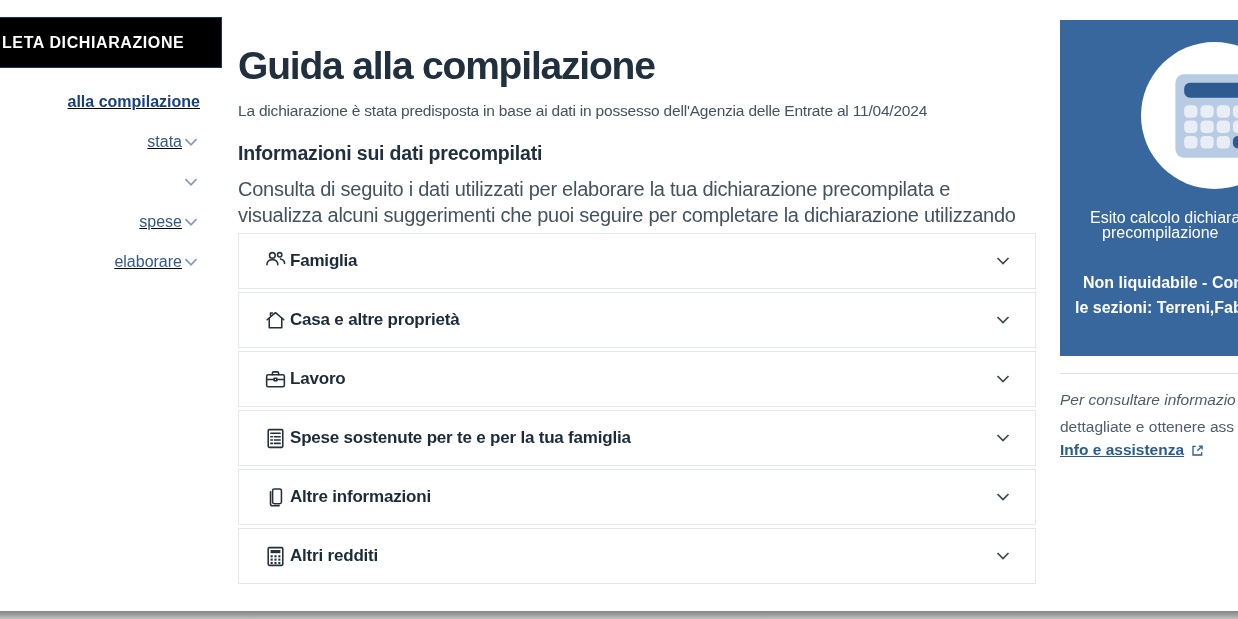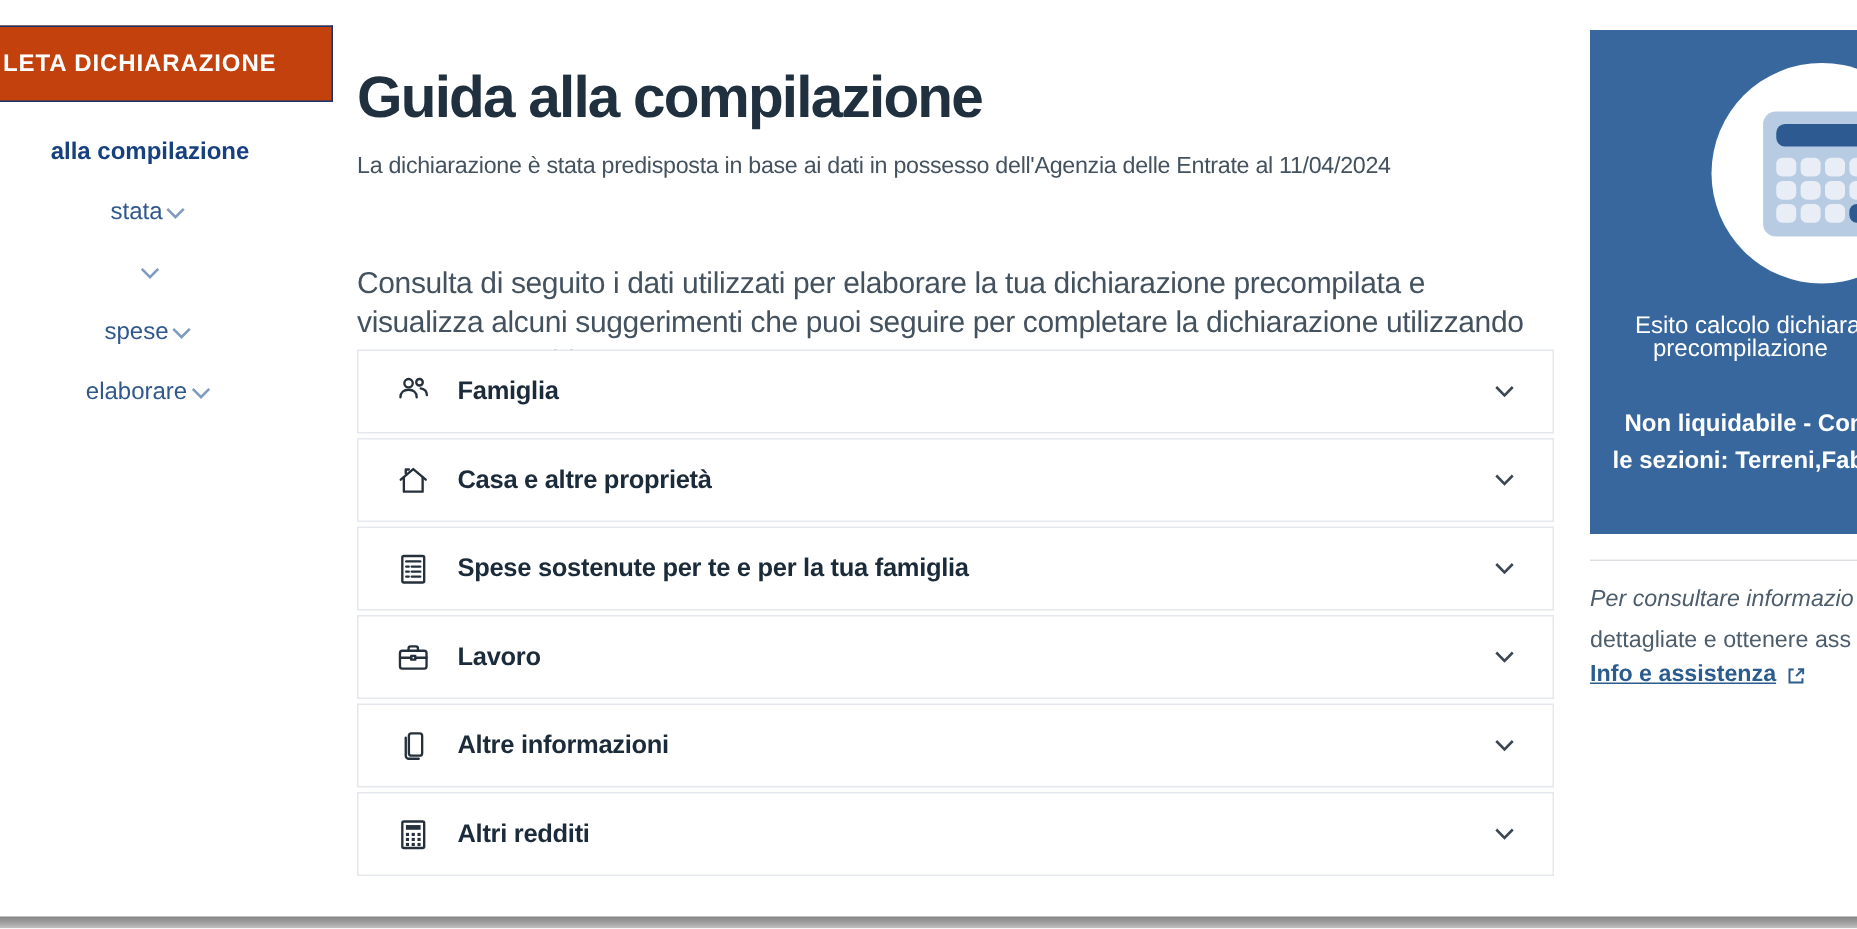--- a/index.html
+++ b/index.html
@@ -1,42 +1,42 @@
 <!DOCTYPE html>
 <html lang="it"><head>
 <meta charset="utf-8">
 <style>
   html,body{margin:0;padding:0;background:#ffffff;}
   body{font-family:"Liberation Sans", sans-serif;}
   .page{position:relative;width:1238px;height:619px;overflow:hidden;background:#fff;}
 
   
   .sidebar-header{position:absolute;left:0;top:17px;width:222px;height:51px;box-sizing:border-box;
-    background:#c2410c;border:1px solid #16346f;border-left:none;display:flex;align-items:center;}
+    background:#000000;border:1px solid #16346f;border-left:none;display:flex;align-items:center;}
   .sidebar-header span{color:#fff;font-size:16px;font-weight:bold;letter-spacing:.6px;padding-left:2px;white-space:nowrap;}
   .side-nav{position:absolute;left:0;top:82px;width:222px;}
-  .side-item{height:40px;display:flex;align-items:center;justify-content:center;
-    padding:0 22px 0 0;cursor:pointer;}
+  .side-item{height:40px;display:flex;align-items:center;justify-content:flex-end;
+    padding:0 22px 0 0;cursor:pointer;text-decoration:underline;}
   .side-item .lbl{font-size:16px;color:#30588c;white-space:nowrap;}
   .side-item.active .lbl{color:#17407f;font-weight:bold;}
   .side-chev{flex:0 0 auto;}
 
   
   .h1{position:absolute;left:238px;top:18px;font-size:39px;line-height:44px;font-weight:bold;
     color:#20303f;letter-spacing:-1.2px;white-space:nowrap;}
   .intro{position:absolute;left:238px;top:86px;font-size:15.5px;color:#44525f;letter-spacing:-.2px;white-space:nowrap;}
   .h2{position:absolute;left:238px;top:126px;font-size:19.5px;font-weight:bold;color:#20303f;letter-spacing:-.2px;}
   .desc{position:absolute;left:238px;top:156px;width:800px;font-size:20px;line-height:26px;
     color:#44525f;letter-spacing:-.25px;}
 
   .accordion{position:absolute;left:238px;top:233px;width:798px;}
   .acc-row{box-sizing:border-box;height:56px;margin-bottom:3px;background:#fff;border:1px solid #e4e8ee;
     display:flex;align-items:center;padding:0 22px 0 23px;cursor:pointer;}
   .acc-icon{width:26px;height:26px;color:#25303c;flex:0 0 auto;display:flex;align-items:center;justify-content:center;}
-  .acc-lbl{margin-left:17px;font-size:17px;font-weight:600;color:#1c2b3a;letter-spacing:-.2px;}
+  .acc-lbl{margin-left:2px;font-size:17px;font-weight:600;color:#1c2b3a;letter-spacing:-.2px;}
   .acc-chev{margin-left:auto;flex:0 0 auto;}
 
   
   .esito-card{position:absolute;left:1060px;top:20px;width:330px;height:336px;background:#38679d;}
   .circle{position:absolute;left:81px;top:22px;width:147px;height:147px;border-radius:50%;background:#fff;
     display:flex;align-items:center;justify-content:center;}
   .card-line{position:absolute;color:#fff;font-size:16px;white-space:nowrap;}
   .card-line.l1{left:30px;top:189px;}
   .card-line.l2{left:42px;top:204px;}
   .card-line.b1{left:23px;top:254px;font-weight:bold;}
@@ -87,20 +87,21 @@
     <div class="side-item">
       <span class="lbl">elaborare</span>
       <svg class="side-chev" width="18" height="18" viewBox="0 0 18 18">
           <path d="M3.5 6.2 L9 11.8 L14.5 6.2" fill="none" stroke="#7f9bbf" stroke-width="1.7"></path>
         </svg>
     </div>
   </nav>
 
   <h1 class="h1">Guida alla compilazione</h1>
   <p class="intro">La dichiarazione è stata predisposta in base ai dati in possesso dell'Agenzia delle Entrate al 11/04/2024</p>
+  <h2 class="h2">Informazioni sui dati precompilati</h2>
   <p class="desc">Consulta di seguito i dati utilizzati per elaborare la tua dichiarazione precompilata e visualizza alcuni suggerimenti che puoi seguire per completare la dichiarazione utilizzando un percorso guidato.</p>
 
   <div class="accordion">
 
     <div class="acc-row">
       <span class="acc-icon">
         <svg width="25" height="25" viewBox="0 0 24 24" fill="none" stroke="currentColor" stroke-width="1.5" stroke-linecap="round" stroke-linejoin="round">
           <circle cx="9" cy="6.2" r="2.7"></circle>
           <path d="M3.8 15.2c0-3.1 2.3-4.8 5.2-4.8s5.2 1.7 5.2 4.8"></path>
           <circle cx="16" cy="5.6" r="2.1"></circle>
@@ -115,51 +116,51 @@
 
     <div class="acc-row">
       <span class="acc-icon">
         <svg width="25" height="25" viewBox="0 0 24 24" fill="none" stroke="currentColor" stroke-width="1.5" stroke-linecap="round" stroke-linejoin="round">
           <path d="M4 11.3 12 4.5l8 6.8"></path>
           <path d="M6 9.8V19h12V9.8"></path>
           <path d="M7.2 7.2V4.8h2"></path>
         </svg>
       </span>
       <span class="acc-lbl">Casa e altre proprietà</span>
+      <svg class="acc-chev" width="20" height="20" viewBox="0 0 20 20">
+          <path d="M4.5 7 L10 12.6 L15.5 7" fill="none" stroke="#3c4753" stroke-width="1.7"></path>
+        </svg>
+    </div>
+
+    <div class="acc-row">
+      <span class="acc-icon">
+        <svg width="25" height="25" viewBox="0 0 24 24" fill="none" stroke="currentColor" stroke-width="1.5" stroke-linecap="round" stroke-linejoin="round">
+          <rect x="3.5" y="7.5" width="17" height="11.5" rx="1.5"></rect>
+          <path d="M9 7.5V6a1.3 1.3 0 0 1 1.3-1.3h3.4A1.3 1.3 0 0 1 15 6v1.5"></path>
+          <path d="M3.5 12h7.2m2.6 0h7.2"></path>
+          <path d="M10.7 10.8h2.6v2.4h-2.6z"></path>
+        </svg>
+      </span>
+      <span class="acc-lbl">Lavoro</span>
       <svg class="acc-chev" width="20" height="20" viewBox="0 0 20 20">
           <path d="M4.5 7 L10 12.6 L15.5 7" fill="none" stroke="#3c4753" stroke-width="1.7"></path>
         </svg>
     </div>
 
     <div class="acc-row">
       <span class="acc-icon">
         <svg width="25" height="25" viewBox="0 0 24 24" fill="none" stroke="currentColor" stroke-width="1.5" stroke-linecap="round" stroke-linejoin="round">
           <rect x="5" y="3.5" width="14" height="17" rx="1"></rect>
           <path d="M7.5 7h9"></path>
           <path d="M7.5 10.3h1.6M11 10.3h5.5"></path>
           <path d="M7.5 13.5h1.6M11 13.5h5.5"></path>
           <path d="M7.5 16.7h1.6M11 16.7h5.5"></path>
         </svg>
       </span>
       <span class="acc-lbl">Spese sostenute per te e per la tua famiglia</span>
-      <svg class="acc-chev" width="20" height="20" viewBox="0 0 20 20">
-          <path d="M4.5 7 L10 12.6 L15.5 7" fill="none" stroke="#3c4753" stroke-width="1.7"></path>
-        </svg>
-    </div>
-
-    <div class="acc-row">
-      <span class="acc-icon">
-        <svg width="25" height="25" viewBox="0 0 24 24" fill="none" stroke="currentColor" stroke-width="1.5" stroke-linecap="round" stroke-linejoin="round">
-          <rect x="3.5" y="7.5" width="17" height="11.5" rx="1.5"></rect>
-          <path d="M9 7.5V6a1.3 1.3 0 0 1 1.3-1.3h3.4A1.3 1.3 0 0 1 15 6v1.5"></path>
-          <path d="M3.5 12h7.2m2.6 0h7.2"></path>
-          <path d="M10.7 10.8h2.6v2.4h-2.6z"></path>
-        </svg>
-      </span>
-      <span class="acc-lbl">Lavoro</span>
       <svg class="acc-chev" width="20" height="20" viewBox="0 0 20 20">
           <path d="M4.5 7 L10 12.6 L15.5 7" fill="none" stroke="#3c4753" stroke-width="1.7"></path>
         </svg>
     </div>
 
     <div class="acc-row">
       <span class="acc-icon">
         <svg width="25" height="25" viewBox="0 0 24 24" fill="none" stroke="currentColor" stroke-width="1.5" stroke-linecap="round" stroke-linejoin="round">
           <path d="M7.2 6.5V18a2 2 0 0 0 2 2h6.3"></path>
           <rect x="9.2" y="3.8" width="8.5" height="14.2" rx="1.6"></rect>

